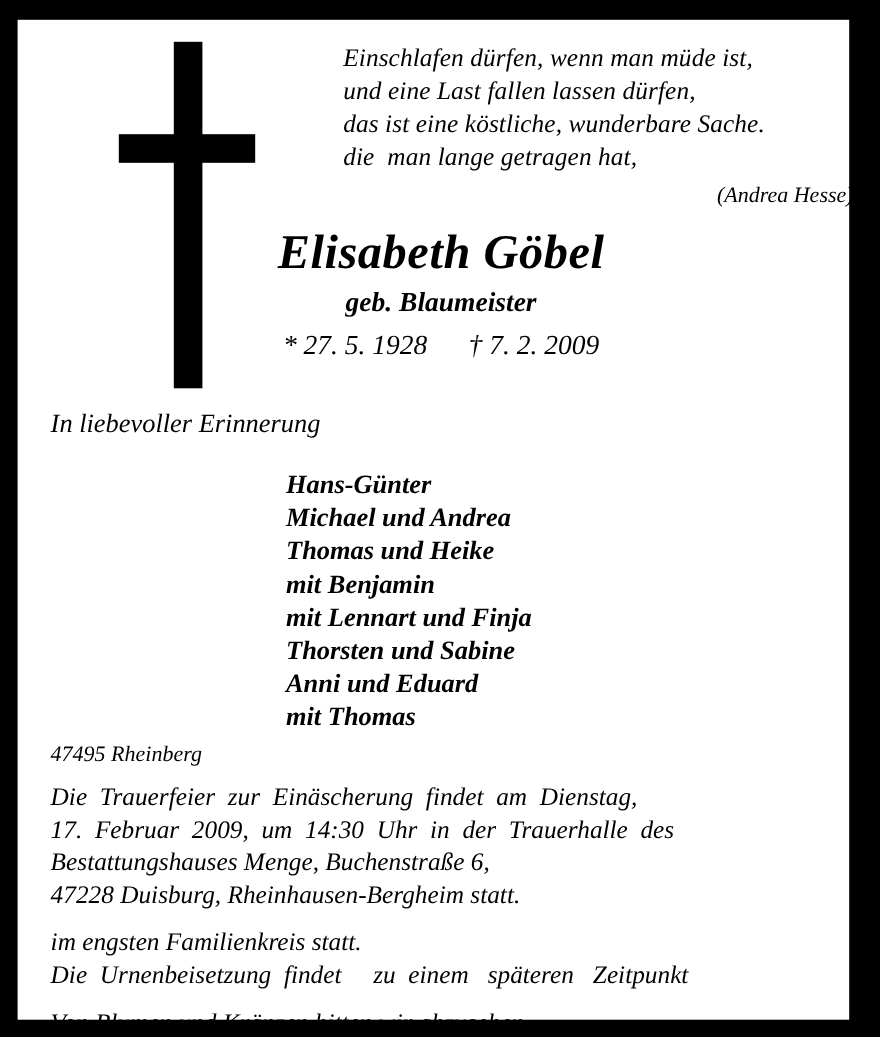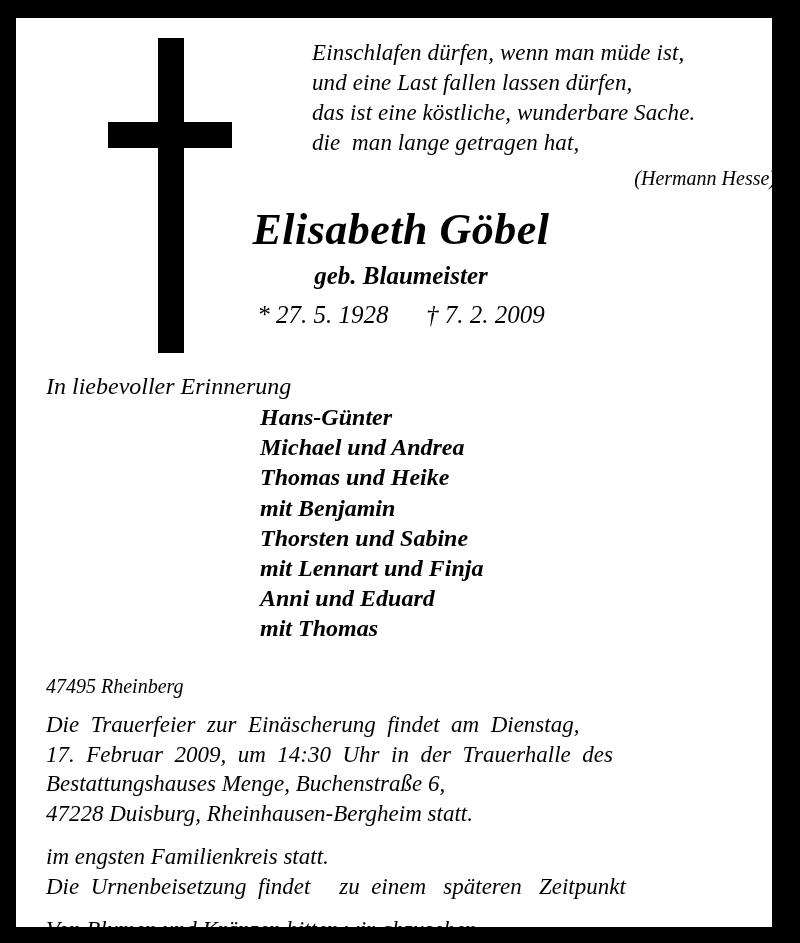--- a/index.html
+++ b/index.html
@@ -116,21 +116,21 @@
     top: 353px;
     font-style: italic;
     font-size: 24px;
     line-height: 30px;
   }
 
   
   .survivors {
     position: absolute;
     left: 244px;
-    top: 384px;
+    top: 408px;
   }
   .survivor {
     font-weight: bold;
     font-style: italic;
     font-size: 24px;
     line-height: 30.2px;
     white-space: pre;
   }
 
   
@@ -174,38 +174,38 @@
     <div class="cross">
       <div class="vbar"></div>
       <div class="hbar"></div>
     </div>
 
     <div class="poem">
       <div class="poem-line">Einschlafen dürfen, wenn man müde ist,</div>
       <div class="poem-line">und eine Last fallen lassen dürfen,</div>
       <div class="poem-line">das ist eine köstliche, wunderbare Sache.</div>
       <div class="poem-line">die  man lange getragen hat,</div>
-      <div class="poem-author">(Hermann Hesse)</div>
+      <div class="poem-author">(Andrea Hesse)</div>
     </div>
 
     <div class="name-block">
       <div class="deceased-name">Elisabeth Göbel</div>
       <div class="maiden-name">geb. Blaumeister</div>
       <div class="dates">* 27. 5. 1928      † 7. 2. 2009</div>
     </div>
 
     <div class="memory-line">In liebevoller Erinnerung</div>
 
     <div class="survivors">
       <div class="survivor">Hans-Günter</div>
       <div class="survivor">Michael und Andrea</div>
       <div class="survivor">Thomas und Heike</div>
       <div class="survivor">mit Benjamin</div>
+      <div class="survivor">mit Lennart und Finja</div>
       <div class="survivor">Thorsten und Sabine</div>
-      <div class="survivor">mit Lennart und Finja</div>
       <div class="survivor">Anni und Eduard</div>
       <div class="survivor">mit Thomas</div>
     </div>
 
     <div class="city">47495 Rheinberg</div>
 
     <div class="notices">
       <p class="notice-par">
         <span class="notice-line">Die  Trauerfeier  zur  Einäscherung  findet  am  Dienstag,</span>
         <span class="notice-line">17.  Februar  2009,  um  14:30  Uhr  in  der  Trauerhalle  des</span>

